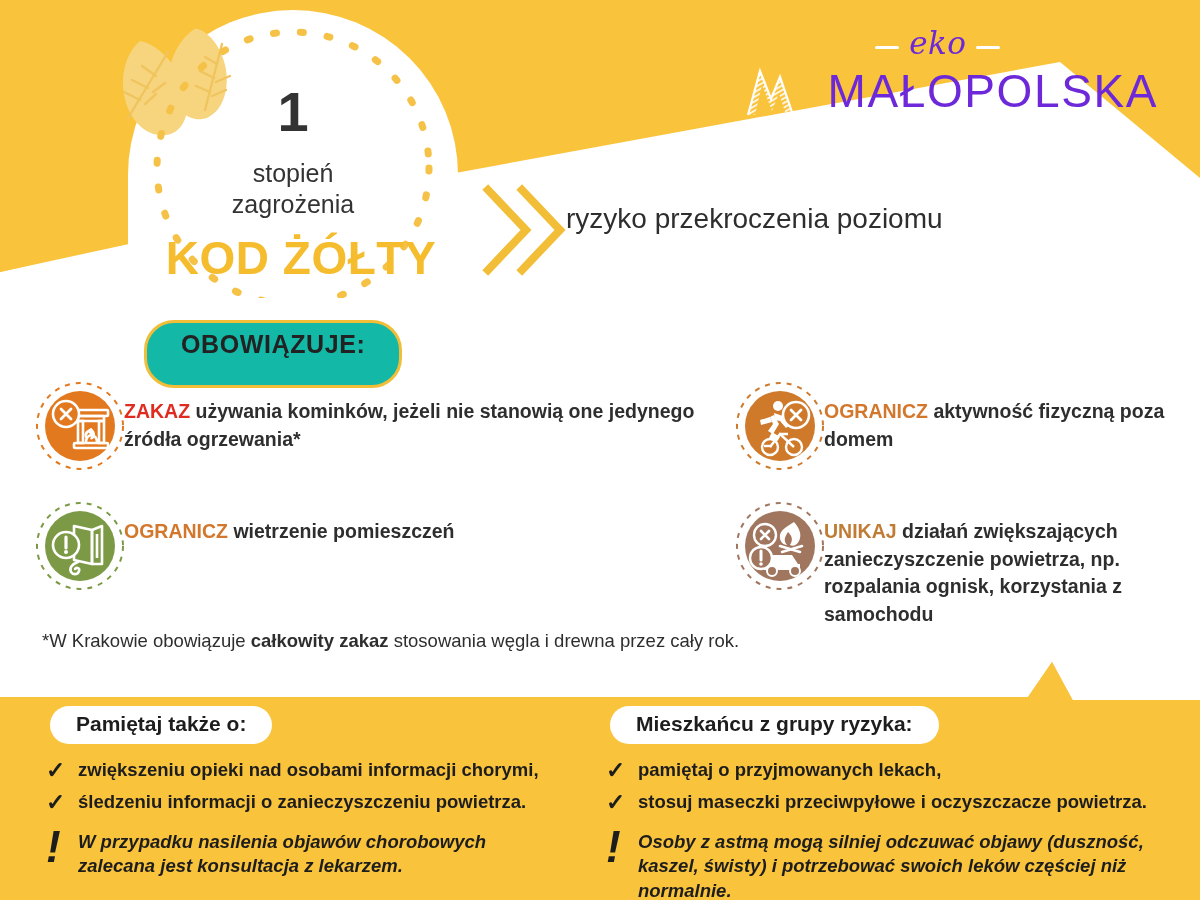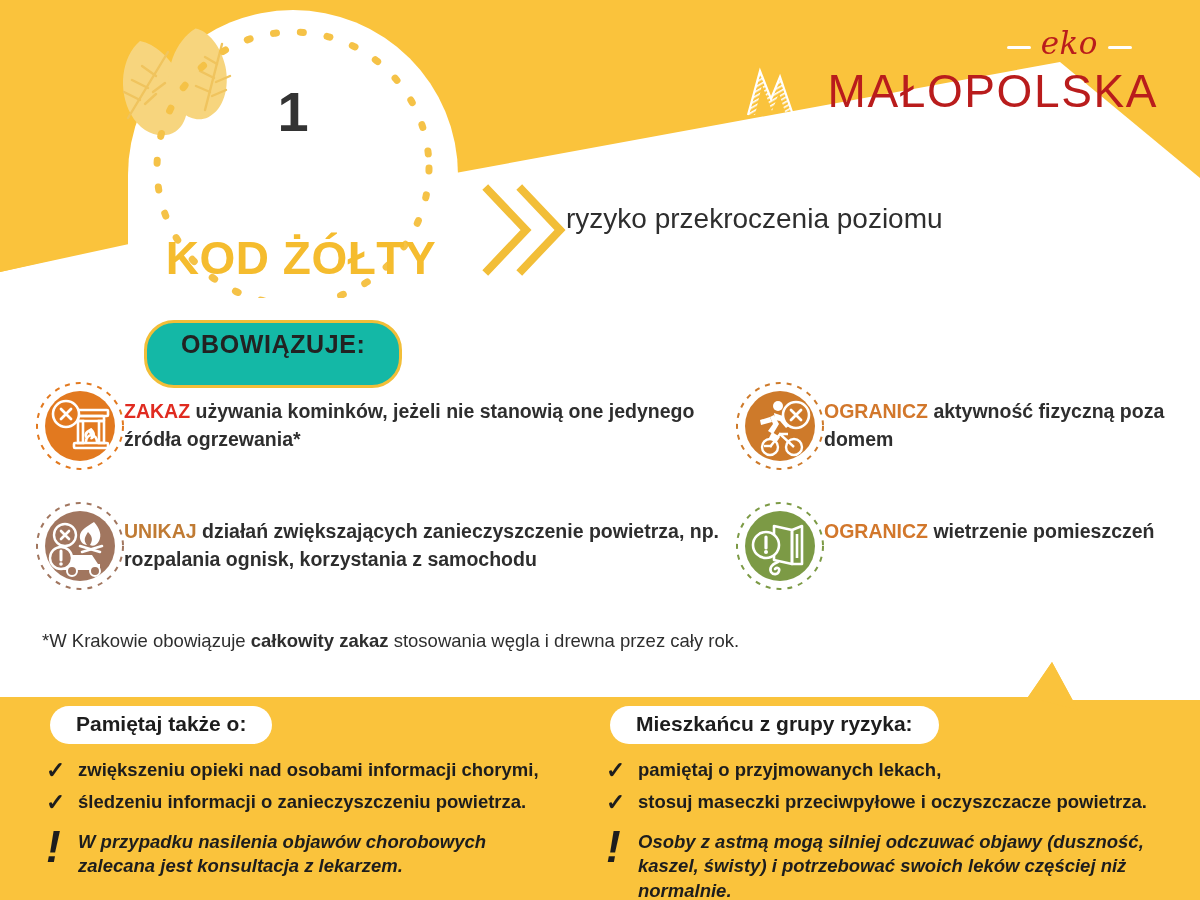--- a/index.html
+++ b/index.html
@@ -17,22 +17,22 @@
   }
 
   
   .bg-layer { position: absolute; inset: 0; }
   .bg-svg { position: absolute; left: 0; top: 0; width: 1200px; height: 900px; }
 
   
   .logo-block {
     position: absolute;
     right: 42px; top: 28px;
-    text-align: right;
-    color: #b91c1c;
+    text-align: center;
+    color: #6d28d9;
     z-index: 6;
   }
   .logo-eko {
     font-family: "DejaVu Serif", serif;
     font-style: italic;
     font-size: 31px;
     line-height: 1;
     letter-spacing: 0.5px;
     position: relative;
     display: inline-block;
@@ -236,20 +236,24 @@
       </svg>
       <span class="logo-word">MAŁOPOLSKA</span>
     </div>
   </div>
 
   <div class="code-circle">
     <svg class="dot-arc" width="320" height="276" viewBox="0 0 320 276">
       <circle cx="160" cy="146" r="136" fill="none" stroke="#F5C247" stroke-width="7" stroke-linecap="round" stroke-dasharray="3 24"></circle>
     </svg>
     <div class="deg-num">1</div>
+    <div class="deg-sub">
+      <div>stopień</div>
+      <div>zagrożenia</div>
+    </div>
     <div class="code-word">KOD ŻÓŁTY</div>
   </div>
 
   <svg class="chevrons" width="90" height="96" viewBox="0 0 90 96">
     <path d="M6 8 L44 48 L6 88" fill="none" stroke="#F2BE38" stroke-width="8" stroke-linecap="square"></path>
     <path d="M40 8 L78 48 L40 88" fill="none" stroke="#F2BE38" stroke-width="8" stroke-linecap="square"></path>
   </svg>
 
   <div class="headline">
     <div>ryzyko przekroczenia poziomu</div>
@@ -301,20 +305,39 @@
           <circle cx="60" cy="33" r="13" fill="#CE7A2A" stroke="#ffffff" stroke-width="2.6"></circle>
           <path d="M55 28 L65 38 M65 28 L55 38" stroke="#ffffff" stroke-width="2.8" stroke-linecap="round"></path>
         </svg>
       </div>
       <div class="adv-txt"><span class="lead-orange">OGRANICZ</span><span> aktywność fizyczną poza domem</span></div>
     </div>
 
     <div class="adv-item">
       <div class="adv-icon">
         <svg width="88" height="88" viewBox="0 0 88 88">
+          <circle cx="44" cy="44" r="43" fill="none" stroke="#7C9A45" stroke-width="2" stroke-dasharray="5 6"></circle>
+          <circle cx="44" cy="44" r="35" fill="#7C9A45"></circle>
+          <g fill="none" stroke="#ffffff" stroke-width="2.6" stroke-linejoin="round">
+            <path d="M38 24 L56 28 L56 62 L38 58 Z"></path>
+            <path d="M56 28 L66 24 L66 62 L56 62 Z"></path>
+            <path d="M61 32 L61 56"></path>
+          </g>
+          <path d="M42 60 c-6 2 -9 6 -7 10 c2 3 7 3 8 -1 c1 -3 -2 -4 -4 -2" fill="none" stroke="#ffffff" stroke-width="2.6" stroke-linecap="round"></path>
+          <circle cx="30" cy="43" r="13" fill="#7C9A45" stroke="#ffffff" stroke-width="2.6"></circle>
+          <path d="M30 35 L30 46" stroke="#ffffff" stroke-width="3.2" stroke-linecap="round"></path>
+          <circle cx="30" cy="50" r="2" fill="#ffffff"></circle>
+        </svg>
+      </div>
+      <div class="adv-txt"><span class="lead-orange">OGRANICZ</span><span> wietrzenie pomieszczeń</span></div>
+    </div>
+
+    <div class="adv-item">
+      <div class="adv-icon">
+        <svg width="88" height="88" viewBox="0 0 88 88">
           <circle cx="44" cy="44" r="43" fill="none" stroke="#A1765F" stroke-width="2" stroke-dasharray="5 6"></circle>
           <circle cx="44" cy="44" r="35" fill="#A1765F"></circle>
           <path d="M58 20 c6 7 8 13 5 19 c-2 4 -6 6 -9 4 c4 -6 1 -10 -2 -13 c-3 5 -5 8 -1 13 c-4 0 -8 -4 -7 -10 c1 -5 6 -8 14 -13 Z" fill="#ffffff"></path>
           <g stroke="#ffffff" stroke-width="2.6" stroke-linecap="round">
             <path d="M44 44 L64 50"></path>
               <path d="M46 50 L66 44"></path>
           </g>
           <g fill="#ffffff">
             <path d="M30 62 l4 -9 l22 0 l6 9 l2 0 l0 6 l-36 0 l0 -6 Z"></path>
           </g>
@@ -323,39 +346,20 @@
               <circle cx="59" cy="69" r="5"></circle>
           </g>
           <circle cx="29" cy="33" r="11" fill="#A1765F" stroke="#ffffff" stroke-width="2.4"></circle>
           <path d="M25 29 L33 37 M33 29 L25 37" stroke="#ffffff" stroke-width="2.6" stroke-linecap="round"></path>
           <circle cx="25" cy="56" r="11" fill="#A1765F" stroke="#ffffff" stroke-width="2.4"></circle>
           <path d="M25 49 L25 58" stroke="#ffffff" stroke-width="3" stroke-linecap="round"></path>
           <circle cx="25" cy="62" r="1.8" fill="#ffffff"></circle>
         </svg>
       </div>
       <div class="adv-txt"><span class="lead-brown">UNIKAJ</span><span> działań zwiększających zanieczyszczenie powietrza, np. rozpalania ognisk, korzystania z samochodu</span></div>
-    </div>
-
-    <div class="adv-item">
-      <div class="adv-icon">
-        <svg width="88" height="88" viewBox="0 0 88 88">
-          <circle cx="44" cy="44" r="43" fill="none" stroke="#7C9A45" stroke-width="2" stroke-dasharray="5 6"></circle>
-          <circle cx="44" cy="44" r="35" fill="#7C9A45"></circle>
-          <g fill="none" stroke="#ffffff" stroke-width="2.6" stroke-linejoin="round">
-            <path d="M38 24 L56 28 L56 62 L38 58 Z"></path>
-            <path d="M56 28 L66 24 L66 62 L56 62 Z"></path>
-            <path d="M61 32 L61 56"></path>
-          </g>
-          <path d="M42 60 c-6 2 -9 6 -7 10 c2 3 7 3 8 -1 c1 -3 -2 -4 -4 -2" fill="none" stroke="#ffffff" stroke-width="2.6" stroke-linecap="round"></path>
-          <circle cx="30" cy="43" r="13" fill="#7C9A45" stroke="#ffffff" stroke-width="2.6"></circle>
-          <path d="M30 35 L30 46" stroke="#ffffff" stroke-width="3.2" stroke-linecap="round"></path>
-          <circle cx="30" cy="50" r="2" fill="#ffffff"></circle>
-        </svg>
-      </div>
-      <div class="adv-txt"><span class="lead-orange">OGRANICZ</span><span> wietrzenie pomieszczeń</span></div>
     </div>
   </div>
 
   <div class="footnote"><span>*W Krakowie obowiązuje </span><b>całkowity zakaz</b><span> stosowania węgla i drewna przez cały rok.</span></div>
 
   <div class="panels">
 
     <div class="panel">
       <div class="panel-title">Pamiętaj także o:</div>
       <div class="check-list">

